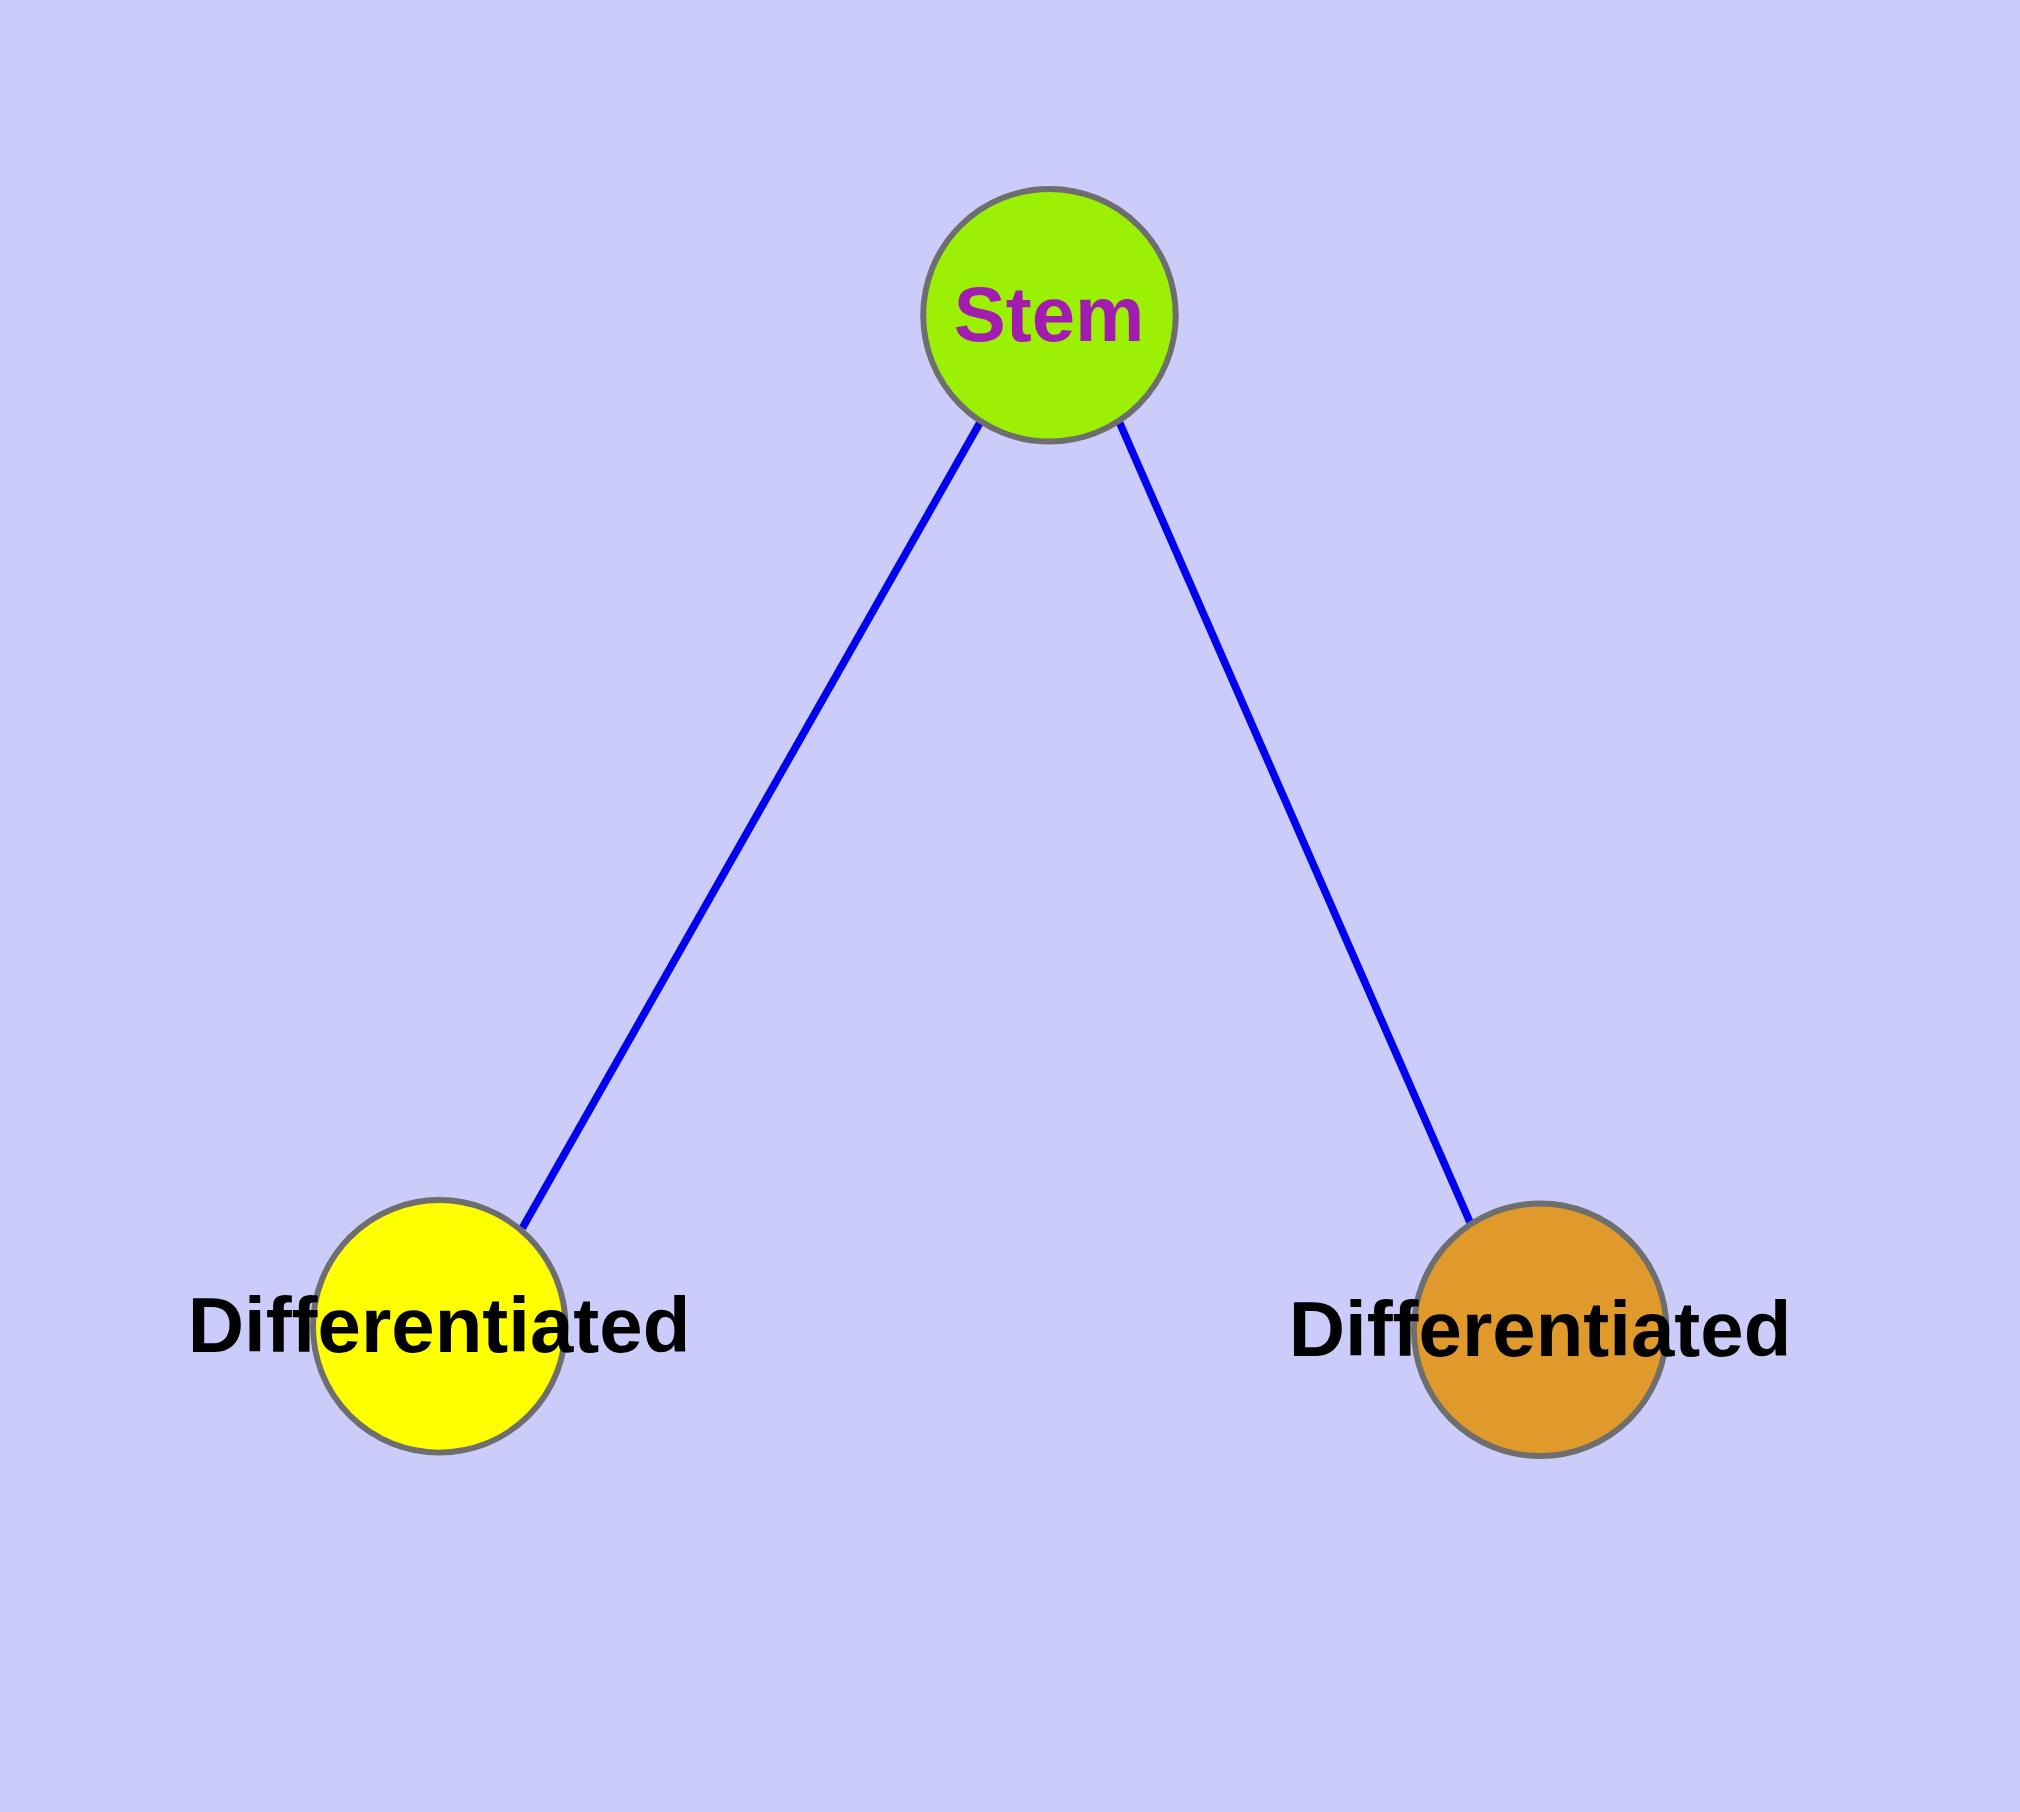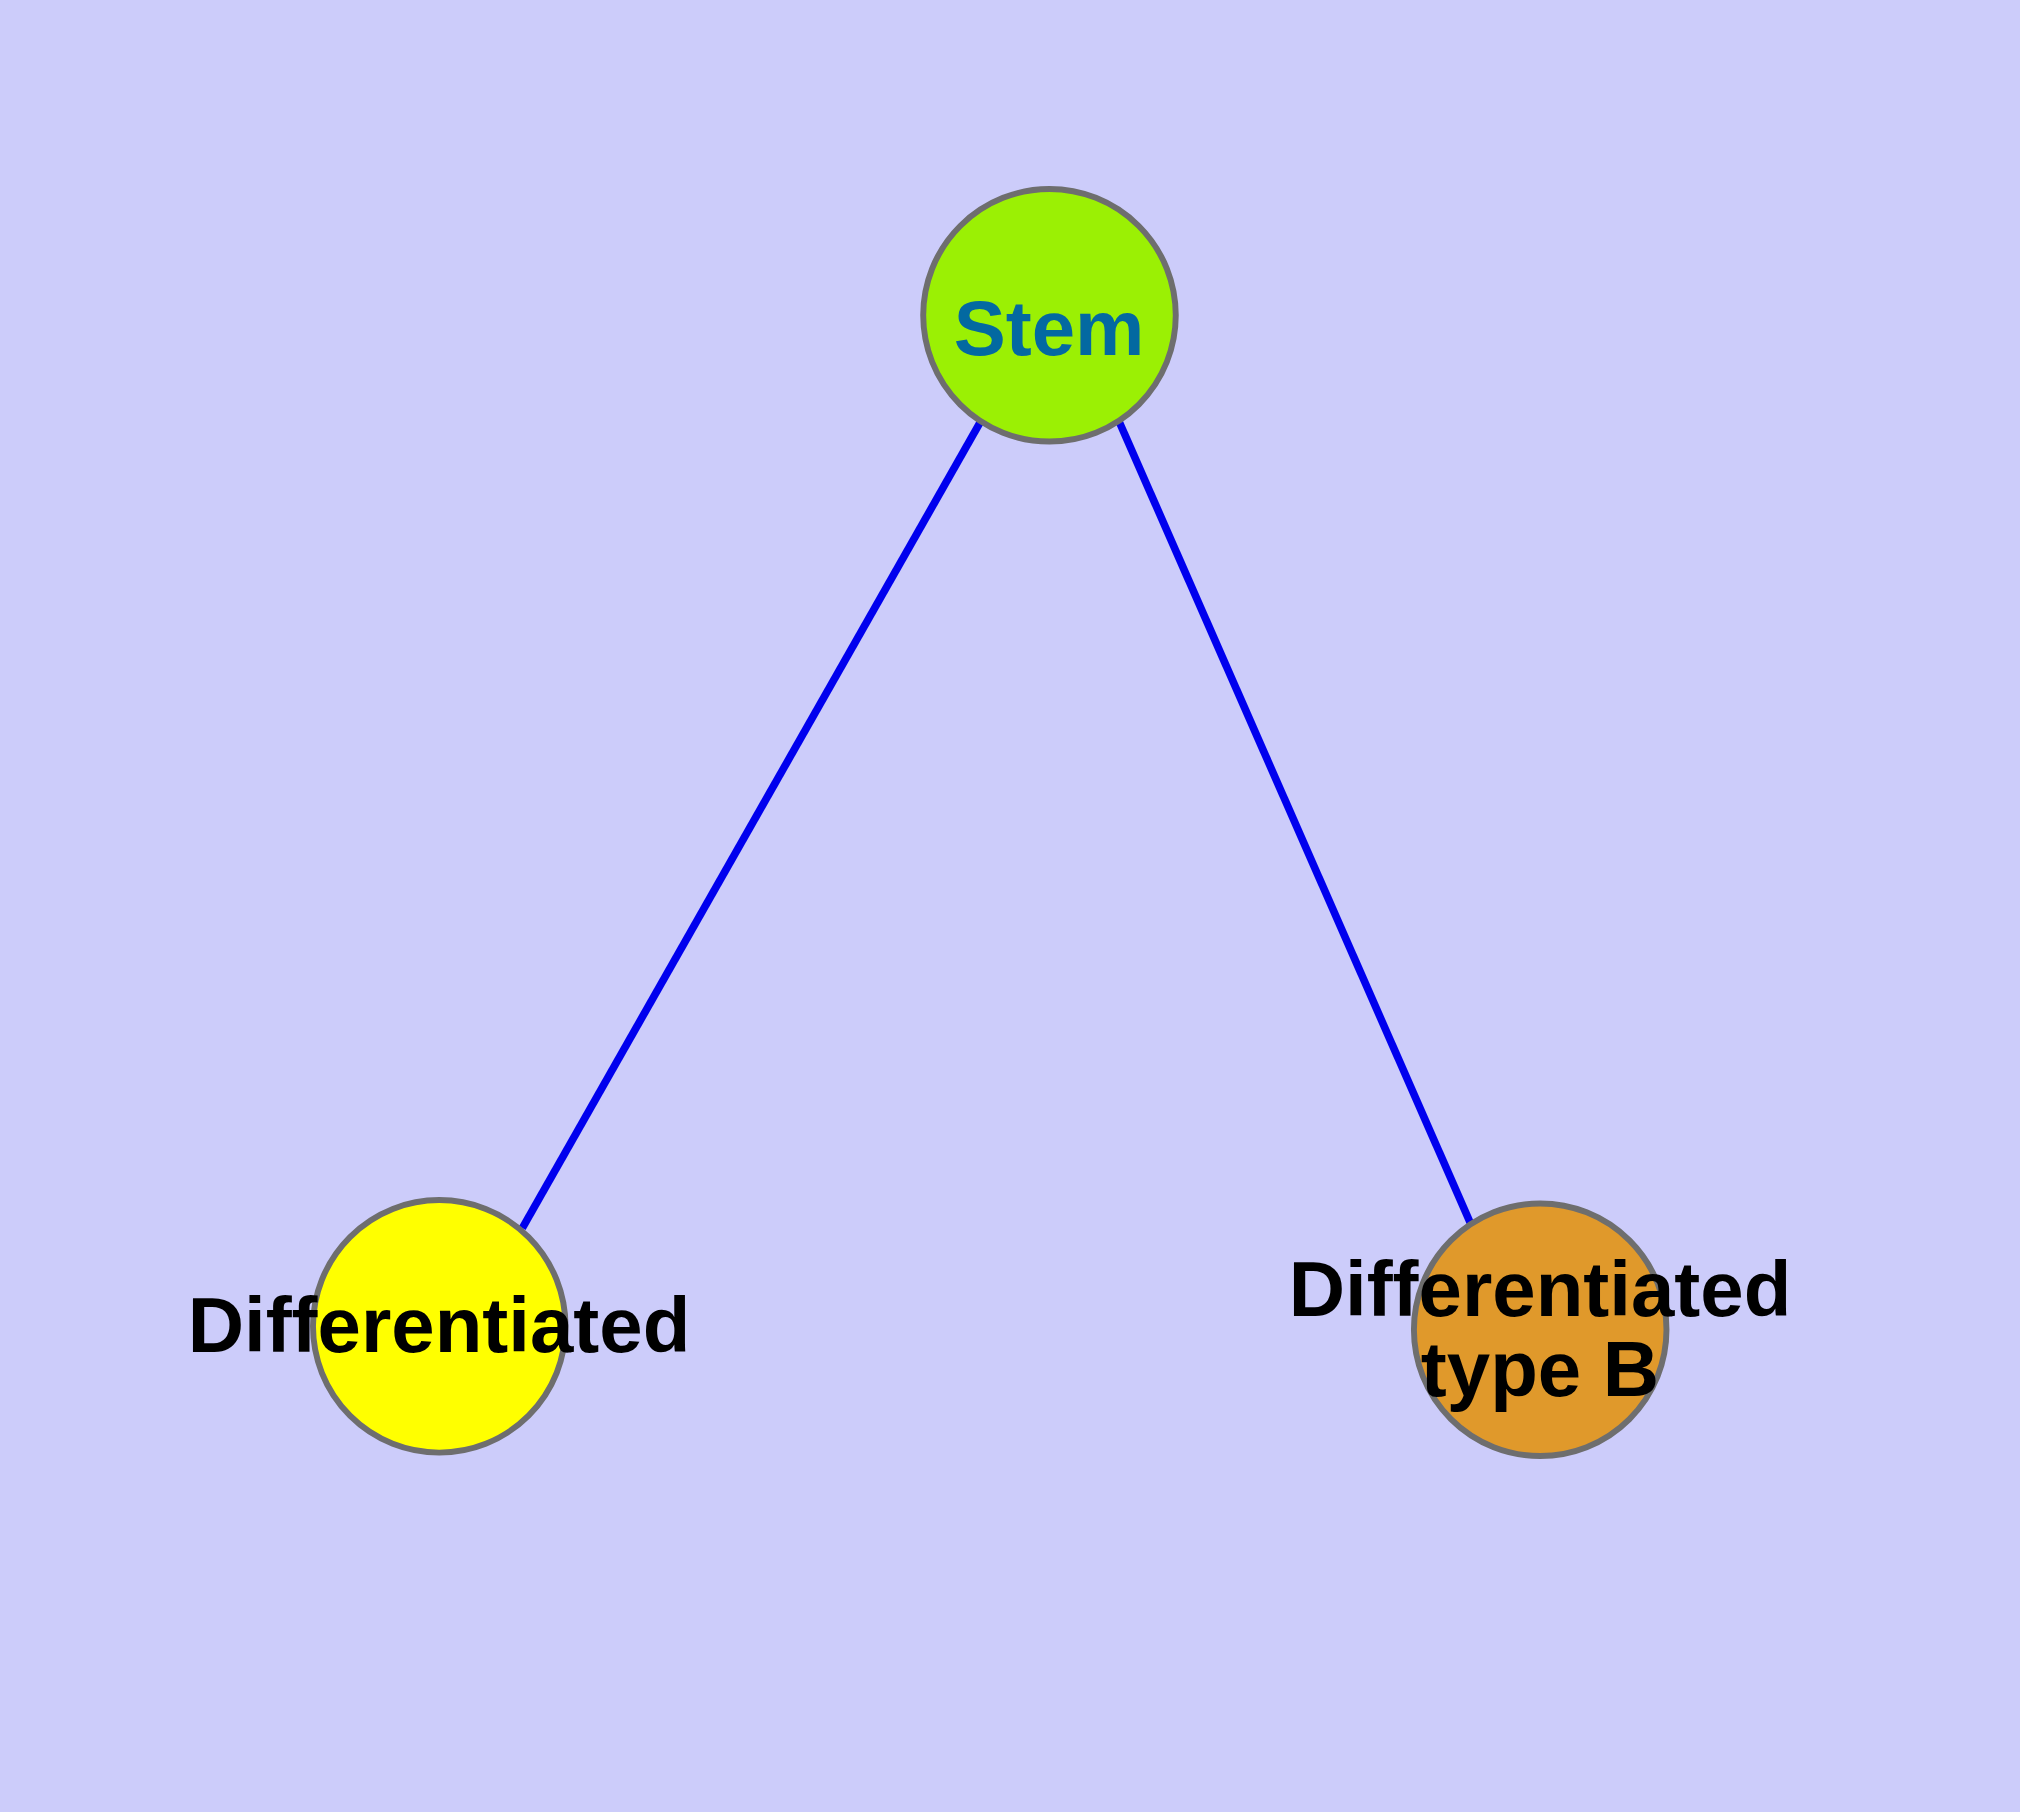--- a/index.html
+++ b/index.html
@@ -47,19 +47,19 @@
         <line x1="1320" y1="497" x2="1739" y2="1453" stroke="#0000ee" stroke-width="9" stroke-linecap="butt"></line>
       </g>
     <g id="nodes-layer">
         <circle cx="1238" cy="372" r="149" fill="#9bf004" stroke="#6e6e6e" stroke-width="7"></circle>
         <circle cx="518" cy="1565" r="149" fill="#ffff00" stroke="#6e6e6e" stroke-width="7"></circle>
         <circle cx="1817" cy="1569" r="149" fill="#e0992b" stroke="#6e6e6e" stroke-width="7"></circle>
       </g>
   </svg>
 
   <div id="labels-layer">
-      <div class="node-label" style="left: 1049px; top: 315px; font-size: 78px; color: #0369a1; margin-top: 14px;"><div>Stem</div></div>
+      <div class="node-label" style="left: 1049px; top: 315px; font-size: 78px; color: #a21caf;"><div>Stem</div></div>
       <div class="node-label" style="left: 439px; top: 1326px; font-size: 78px; color: rgb(0, 0, 0);"><div>Differentiated</div></div>
-      <div class="node-label" style="left: 1540px; top: 1330px; font-size: 78px; color: rgb(0, 0, 0);"><div>Differentiated</div><div>type B</div></div>
+      <div class="node-label" style="left: 1540px; top: 1330px; font-size: 78px; color: rgb(0, 0, 0);"><div>Differentiated</div></div>
     </div>
 
 </div>
 
 
 </body></html>

